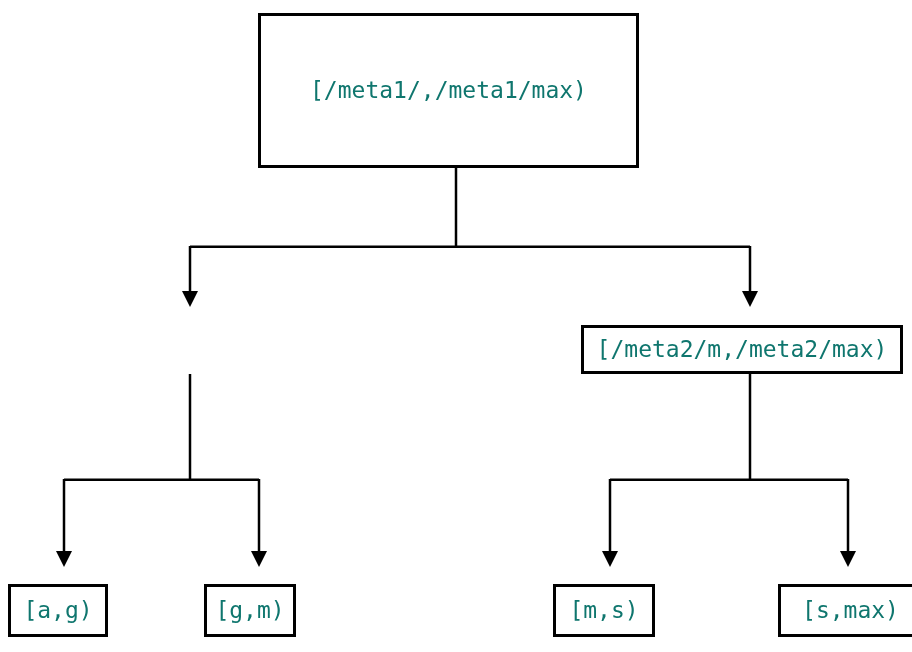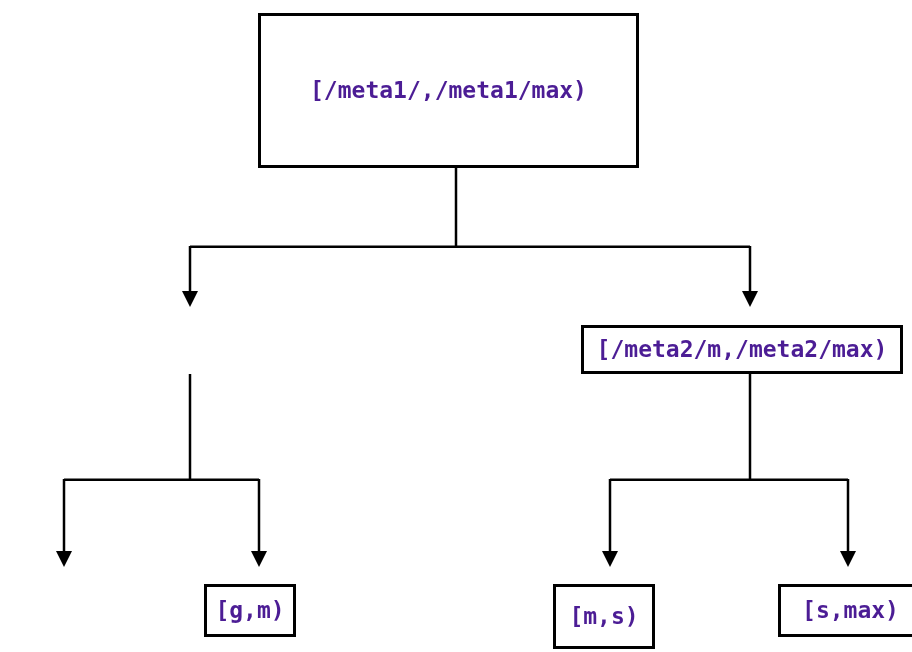--- a/index.html
+++ b/index.html
@@ -36,22 +36,22 @@
     box-sizing: border-box;
     border: 3px solid #000000;
     background: #ffffff;
     display: flex;
     align-items: center;
     justify-content: center;
   }
   .lbl {
     font-family: "DejaVu Sans Mono", monospace;
     font-size: 23px;
-    font-weight: bold;
-    color: #4c1d95;
+    font-weight: normal;
+    color: #0f766e;
     white-space: nowrap;
     line-height: 1;
   }
 </style>
 </head>
 <body>
 
 <div class="canvas">
 
   <svg class="edges" width="912" height="652" viewBox="0 0 912 652" xmlns="http://www.w3.org/2000/svg">
@@ -80,26 +80,29 @@
 
   <div class="node" style="left:258px; top:13px; width:381px; height:155px;">
     <span class="lbl">[/meta1/,/meta1/max)</span>
   </div>
 
 
   <div class="node" style="left:581px; top:325px; width:322px; height:49px;text-align:center;">
     <span class="lbl">[/meta2/m,/meta2/max)</span>
   </div>
 
+  <div class="node" style="left:8px; top:584px; width:100px; height:53px;">
+    <span class="lbl">[a,g)</span>
+  </div>
 
   <div class="node" style="left:204px; top:584px; width:92px; height:53px;">
     <span class="lbl">[g,m)</span>
   </div>
 
-  <div class="node" style="left:553px; top:584px; width:102px; height:65px;">
+  <div class="node" style="left:553px; top:584px; width:102px; height:53px;">
     <span class="lbl">[m,s)</span>
   </div>
 
   <div class="node" style="left:778px; top:584px; width:145px; height:53px;">
     <span class="lbl">[s,max)</span>
   </div>
 
 </div>
 
 </body></html>

